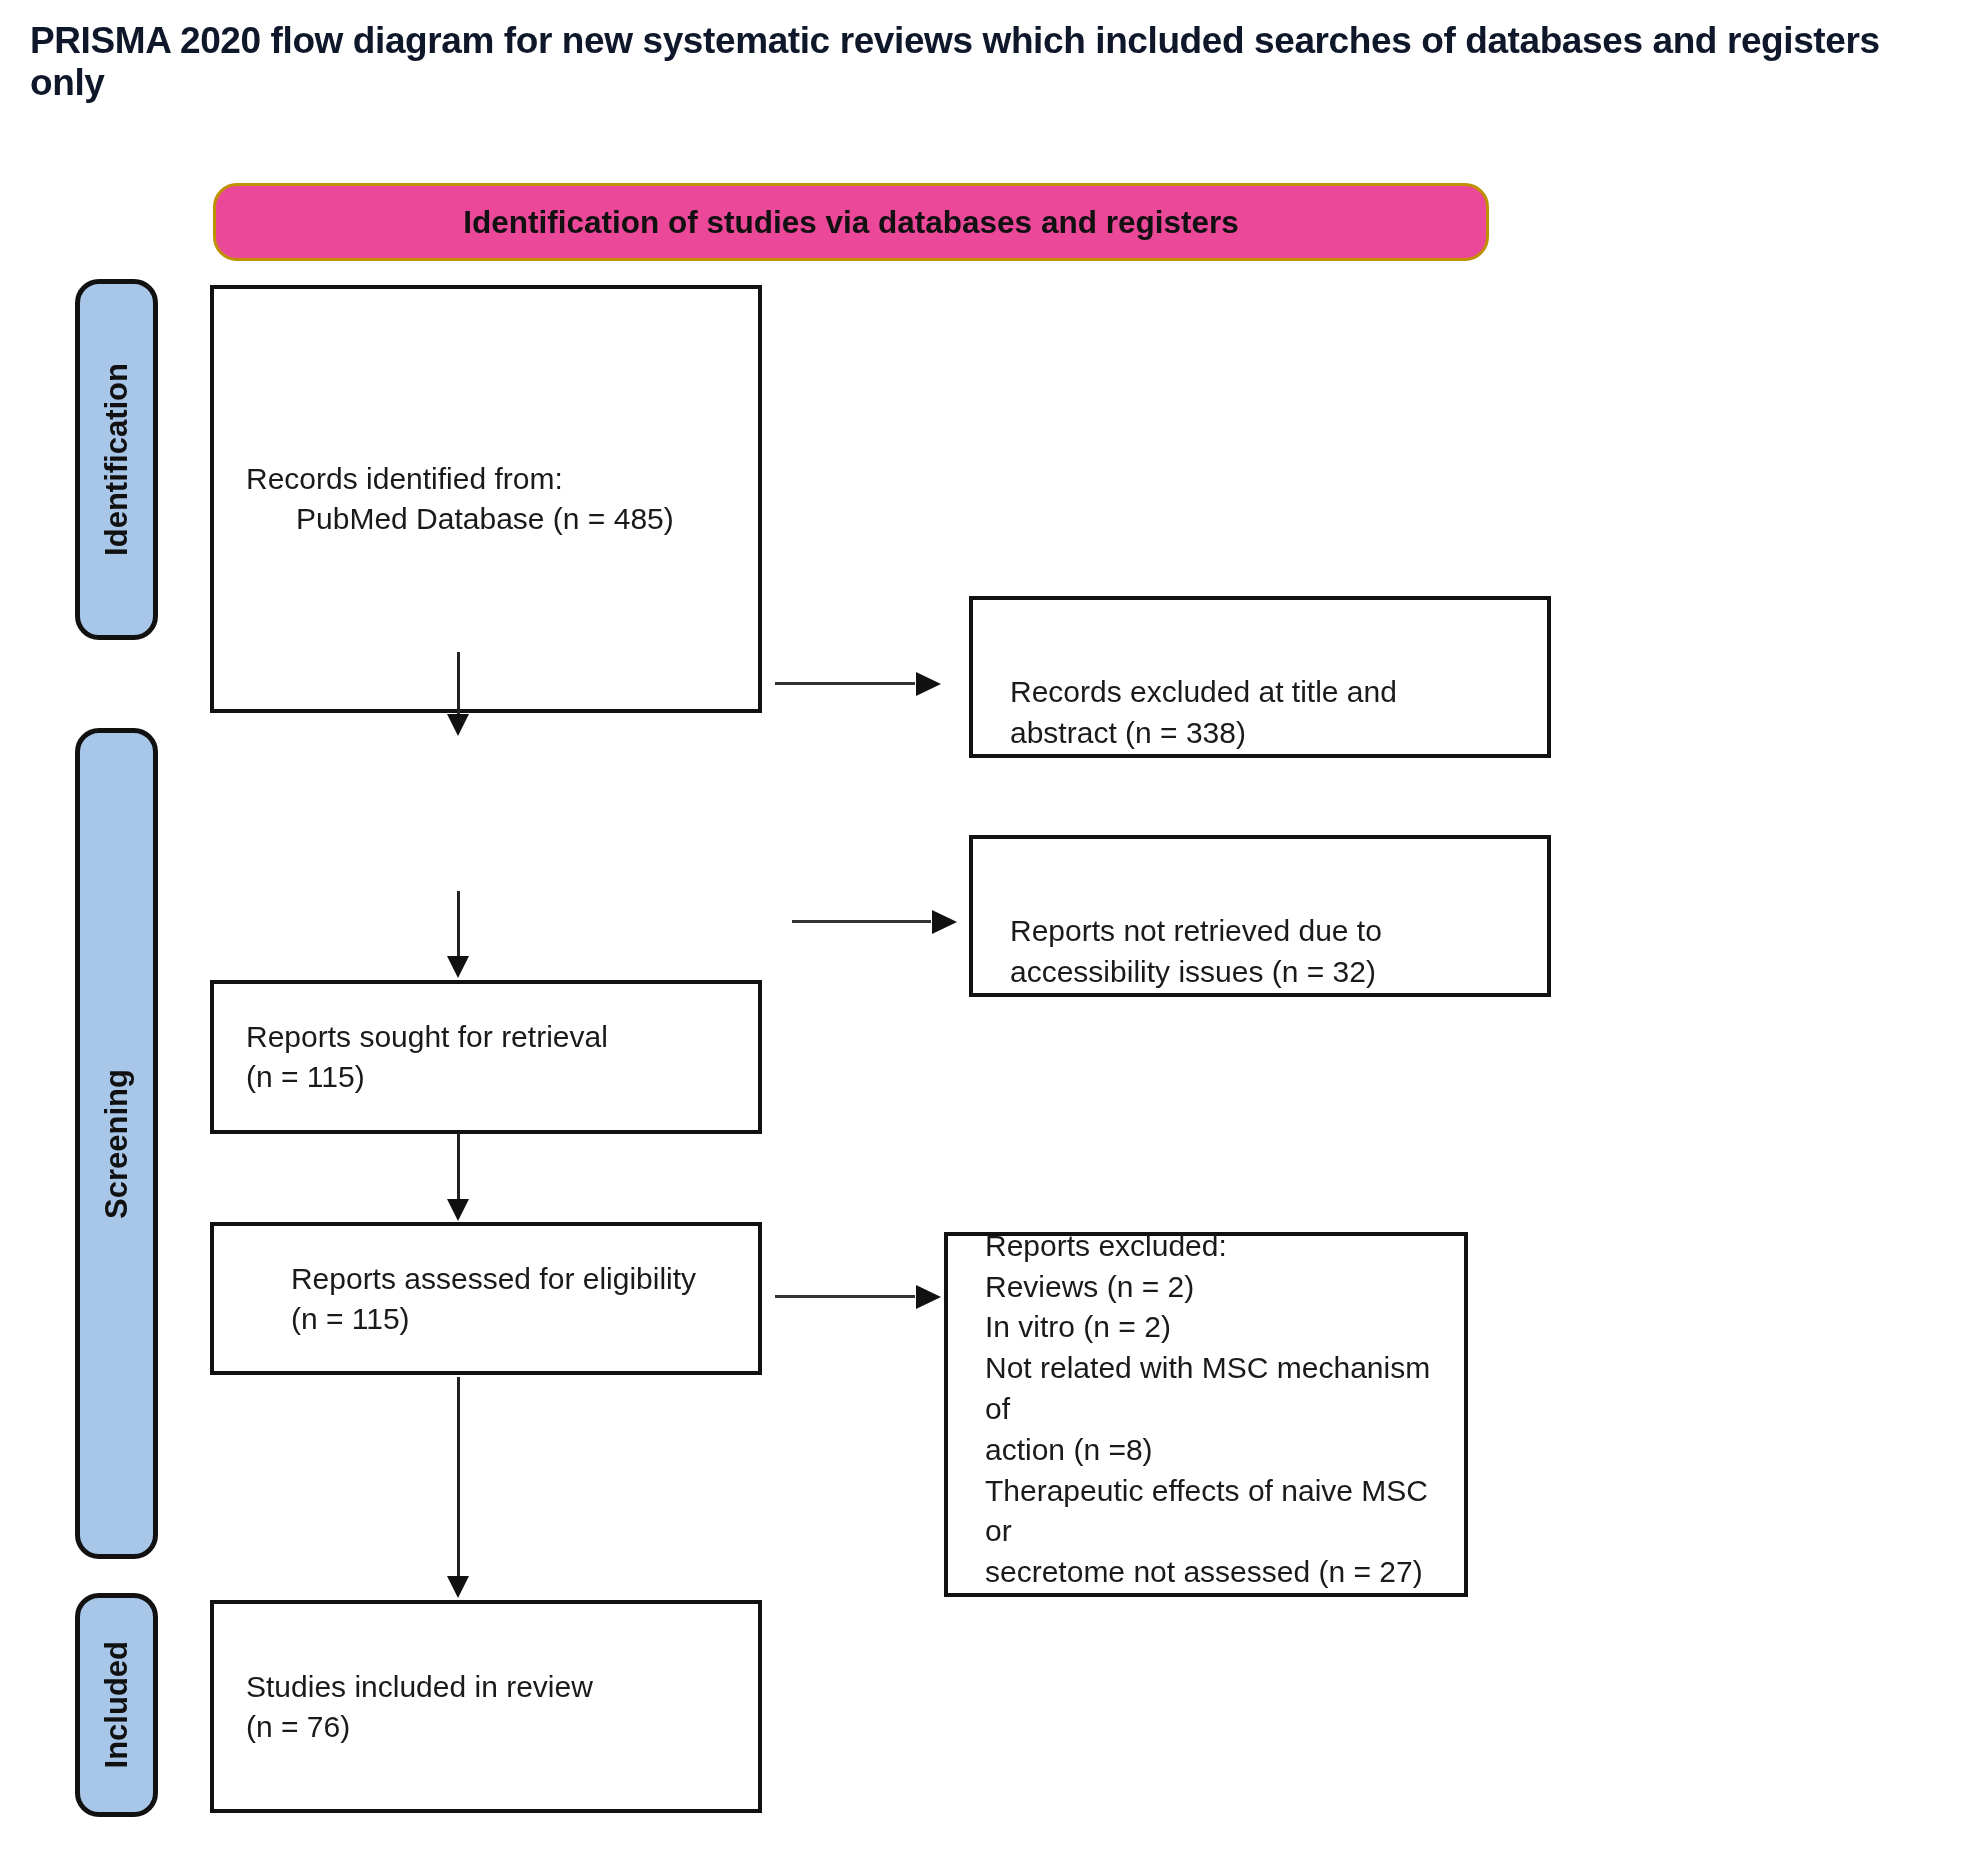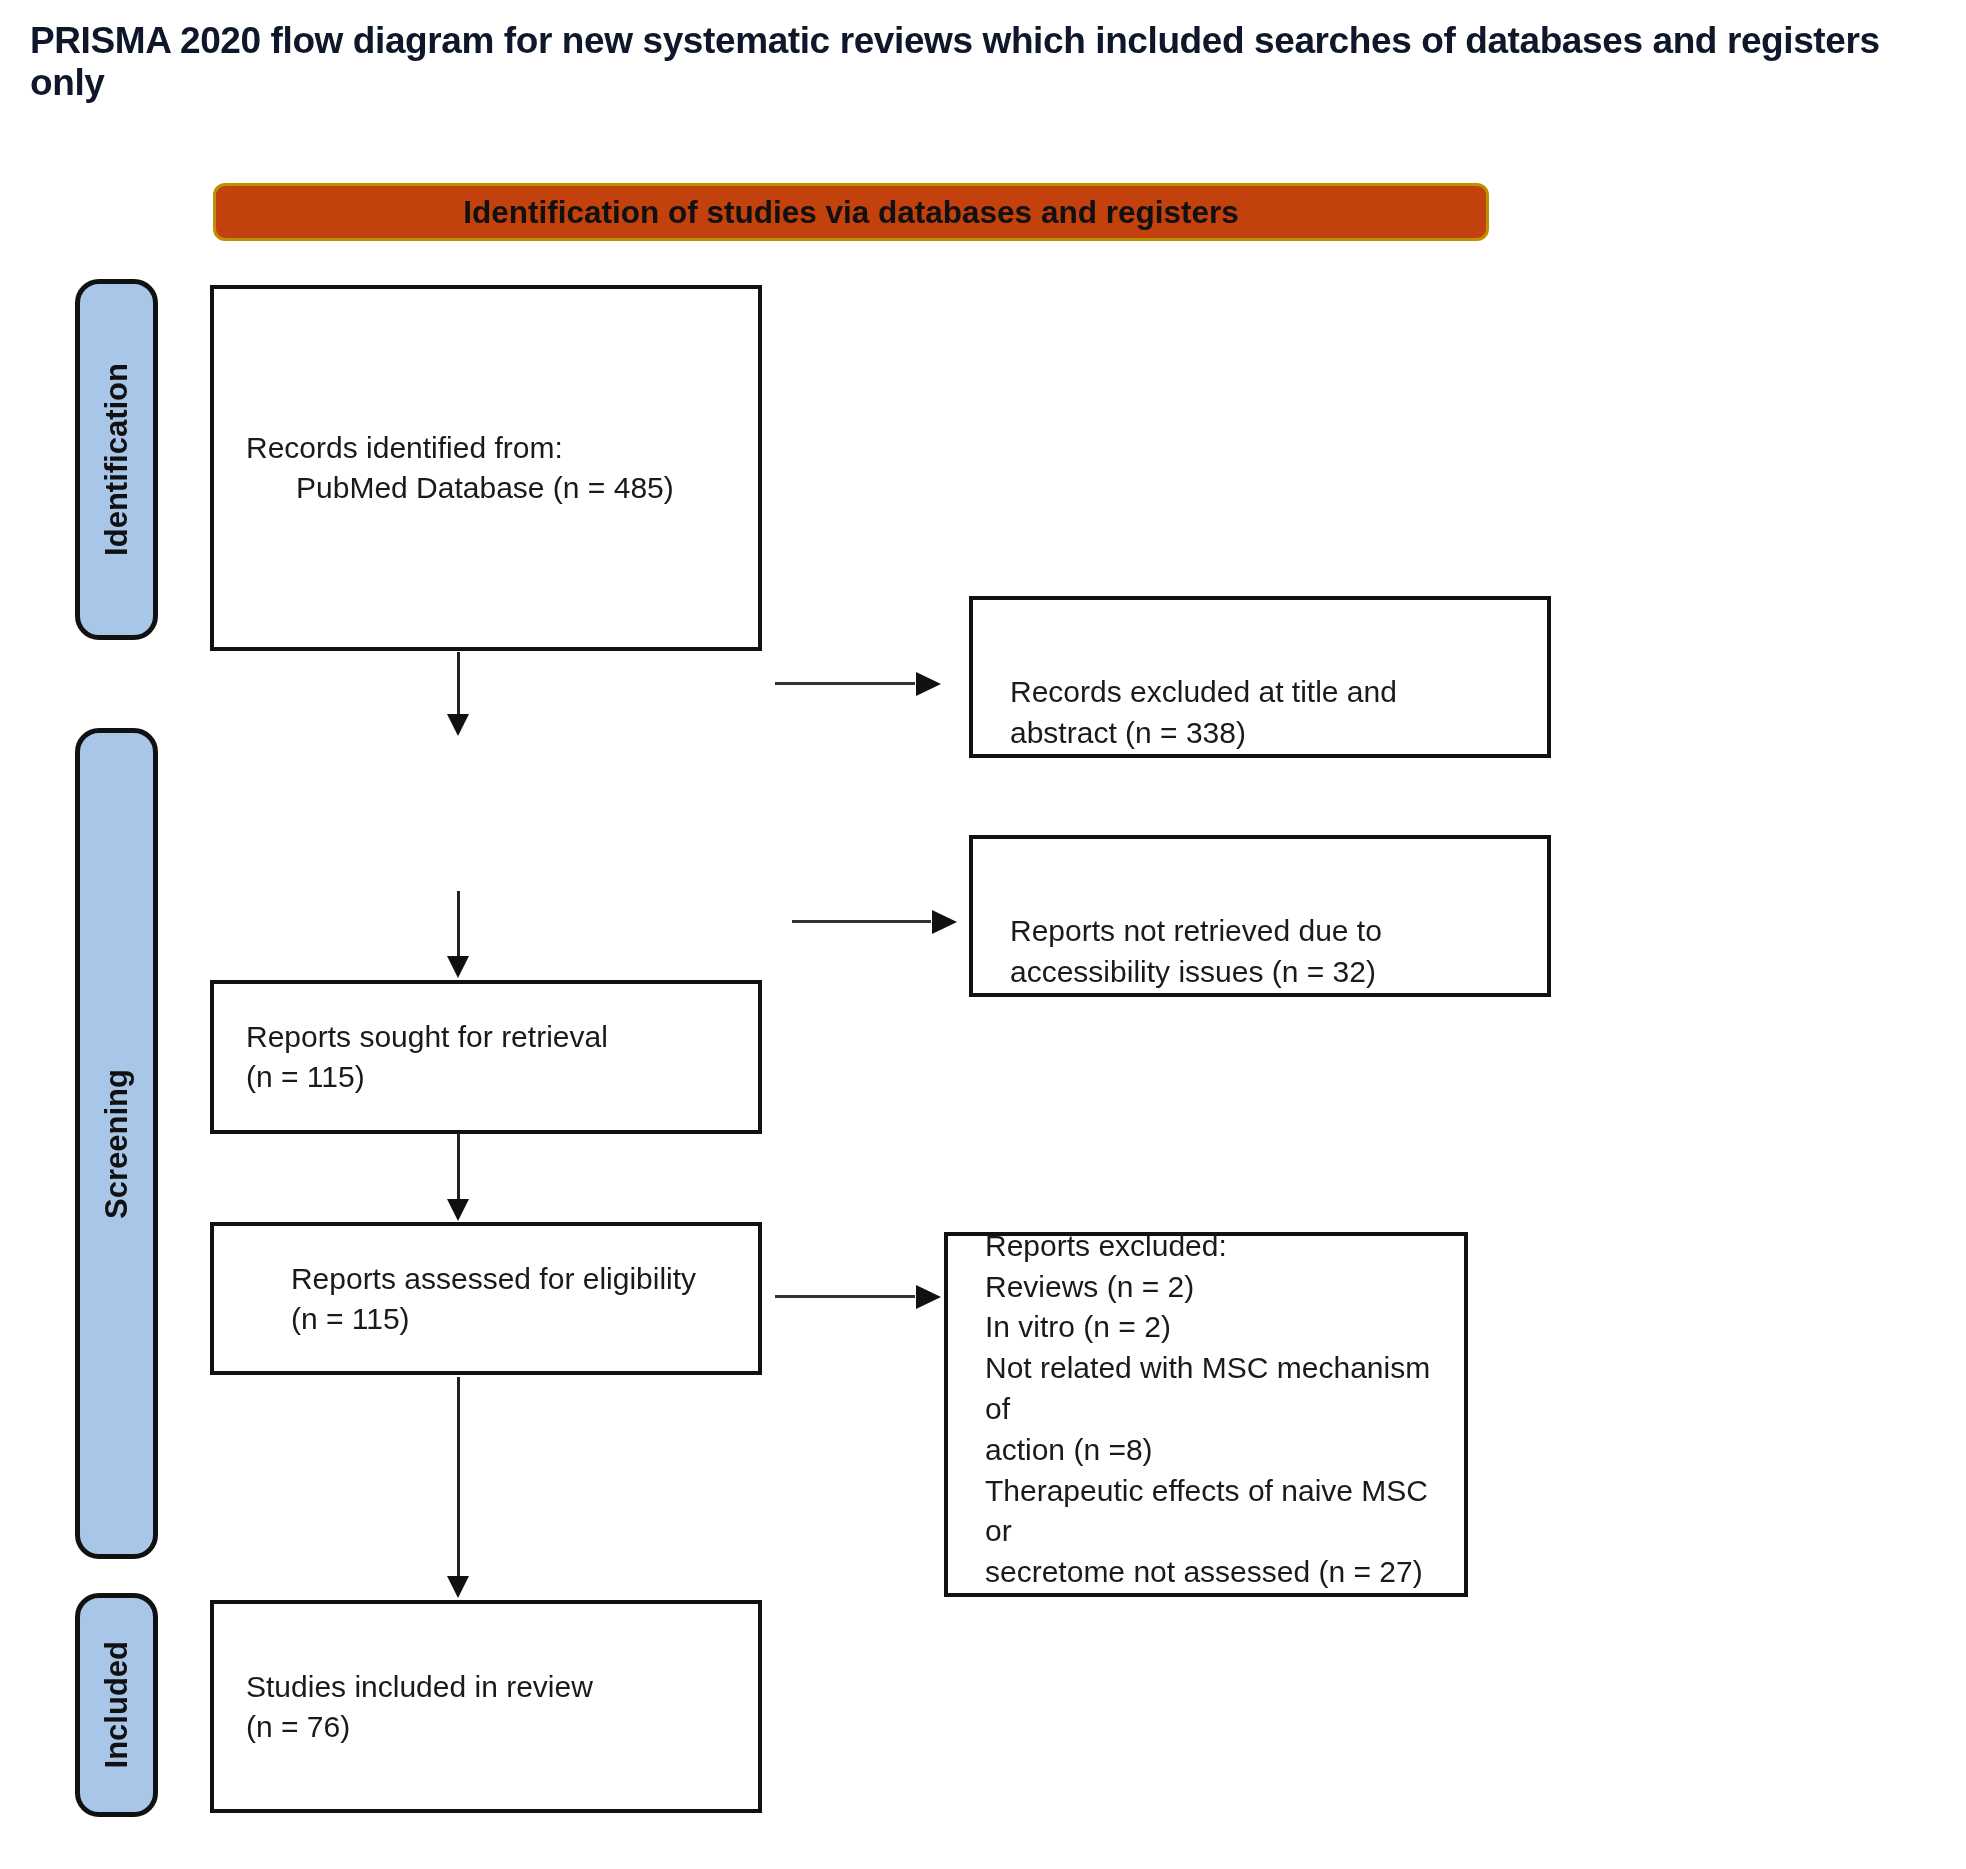--- a/index.html
+++ b/index.html
@@ -7,22 +7,22 @@
     position:relative;width:1967px;height:1870px;background:#ffffff;
     font-family:"Liberation Sans", sans-serif;color:#1a1a1a;overflow:hidden;
   }
   
   #title{
     position:absolute;left:30px;top:20.4px;width:1925px;
     font-size:37px;font-weight:bold;letter-spacing:-0.4px;color:#0f172a;
   }
   
   #banner{
-    position:absolute;left:213px;top:183px;width:1276px;height:58px;
-    background:#c2410c;border:3.4px solid #BF9000;border-radius:12px;
+    position:absolute;left:213px;top:183px;width:1276px;height:78px;
+    background:#ec4899;border:3.4px solid #BF9000;border-radius:24px;
     display:flex;align-items:center;justify-content:center;box-sizing:border-box;
   }
   #banner .lbl{font-size:31.5px;font-weight:bold;color:#111;}
   
   .stage{
     position:absolute;left:75px;width:83px;background:#A8C6E8;
     border:5.1px solid #111;border-radius:24px;box-sizing:border-box;
     display:flex;align-items:center;justify-content:center;
   }
   #stage1{top:279px;height:361px;}
@@ -33,21 +33,21 @@
     font-size:31px;font-weight:bold;color:#111;white-space:nowrap;
   }
   
   .fbox{
     position:absolute;left:210px;width:552px;background:#fff;
     border:4.3px solid #111;box-sizing:border-box;
     display:flex;align-items:center;
     font-size:30px;line-height:1.32;
   }
   .fbox .txt{white-space:pre-wrap;padding-left:32px;padding-right:17px;}
-  #f1{top:285px;height:366px;}
+  #f1{top:285px;height:428px;}
   #f2{top:738px;height:153px;}
   #f3{top:980px;height:154px;}
   #f4{top:1222px;height:153px;justify-content:center;}
   #f5{top:1600px;height:213px;}
   
   .sbox{
     position:absolute;background:#fff;border:4.3px solid #111;box-sizing:border-box;
     display:flex;align-items:flex-end;font-size:30px;line-height:1.36;
   }
   .sbox .txt{white-space:pre-wrap;padding-left:37px;padding-right:20.4px;}

